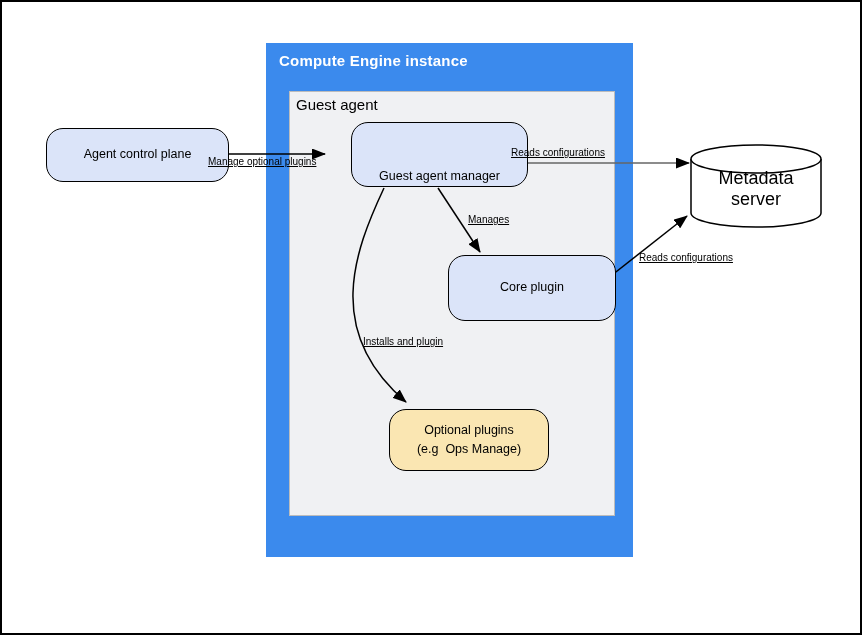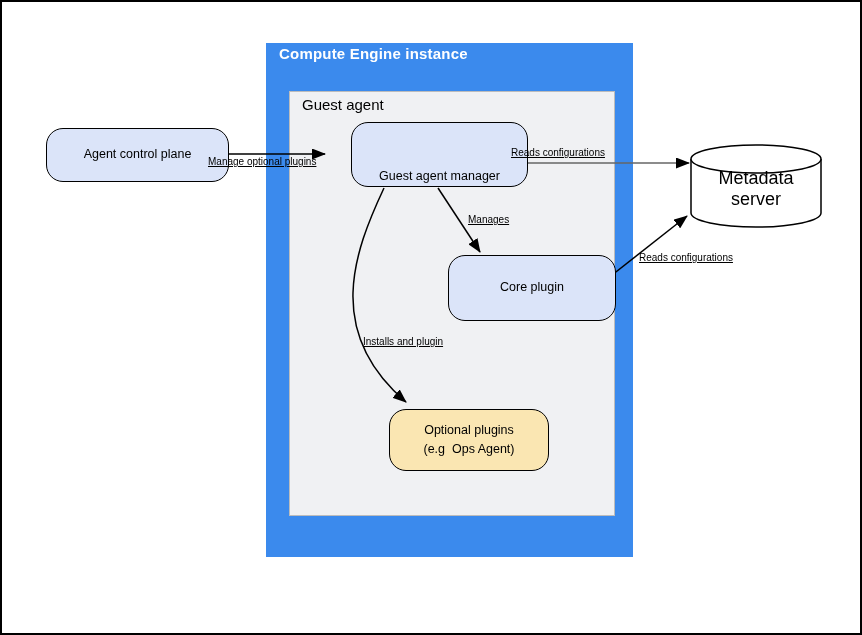--- a/index.html
+++ b/index.html
@@ -19,37 +19,37 @@
   }
   .container-blue {
     position: absolute;
     left: 264px; top: 41px;
     width: 367px; height: 514px;
     background: #3b8aed;
     box-sizing: border-box;
   }
   .container-blue .title {
     display: block;
-    padding: 2px 0 0 13px;
+    padding: 9px 0 0 13px;
     color: #ffffff;
     font-size: 15px;
     font-weight: bold;
     letter-spacing: 0.2px;
   }
   .container-gray {
     position: absolute;
     left: 287px; top: 89px;
     width: 326px; height: 425px;
     background: #f0f1f3;
     border: 1px solid #bcbcbc;
     box-sizing: border-box;
   }
   .container-gray .title {
     display: block;
-    padding: 4px 0 0 12px;
+    padding: 4px 0 0 6px;
     color: #000000;
     font-size: 15px;
     font-weight: 400;
   }
   .node {
     position: absolute;
     box-sizing: border-box;
     border: 1.5px solid #000000;
     border-radius: 17px;
     display: flex;
@@ -144,21 +144,21 @@
   <div class="node node-blue" id="node-guest-agent-manager">
     <span>Guest agent manager</span>
   </div>
 
   <div class="node node-blue" id="node-core-plugin">
     <span>Core plugin</span>
   </div>
 
   <div class="node node-yellow" id="node-optional-plugins">
     <span class="pre">Optional plugins</span>
-    <span class="pre">(e.g  Ops Agent)</span>
+    <span class="pre">(e.g  Ops Manage)</span>
   </div>
 
   <div class="db-label">Metadata server</div>
 
   <div class="edge-label" id="label-manage-optional-plugins">Manage optional plugins</div>
 
   <div class="edge-label" id="label-reads-config-manager">Reads configurations</div>
 
   <div class="edge-label" id="label-manages">Manages</div>
 

